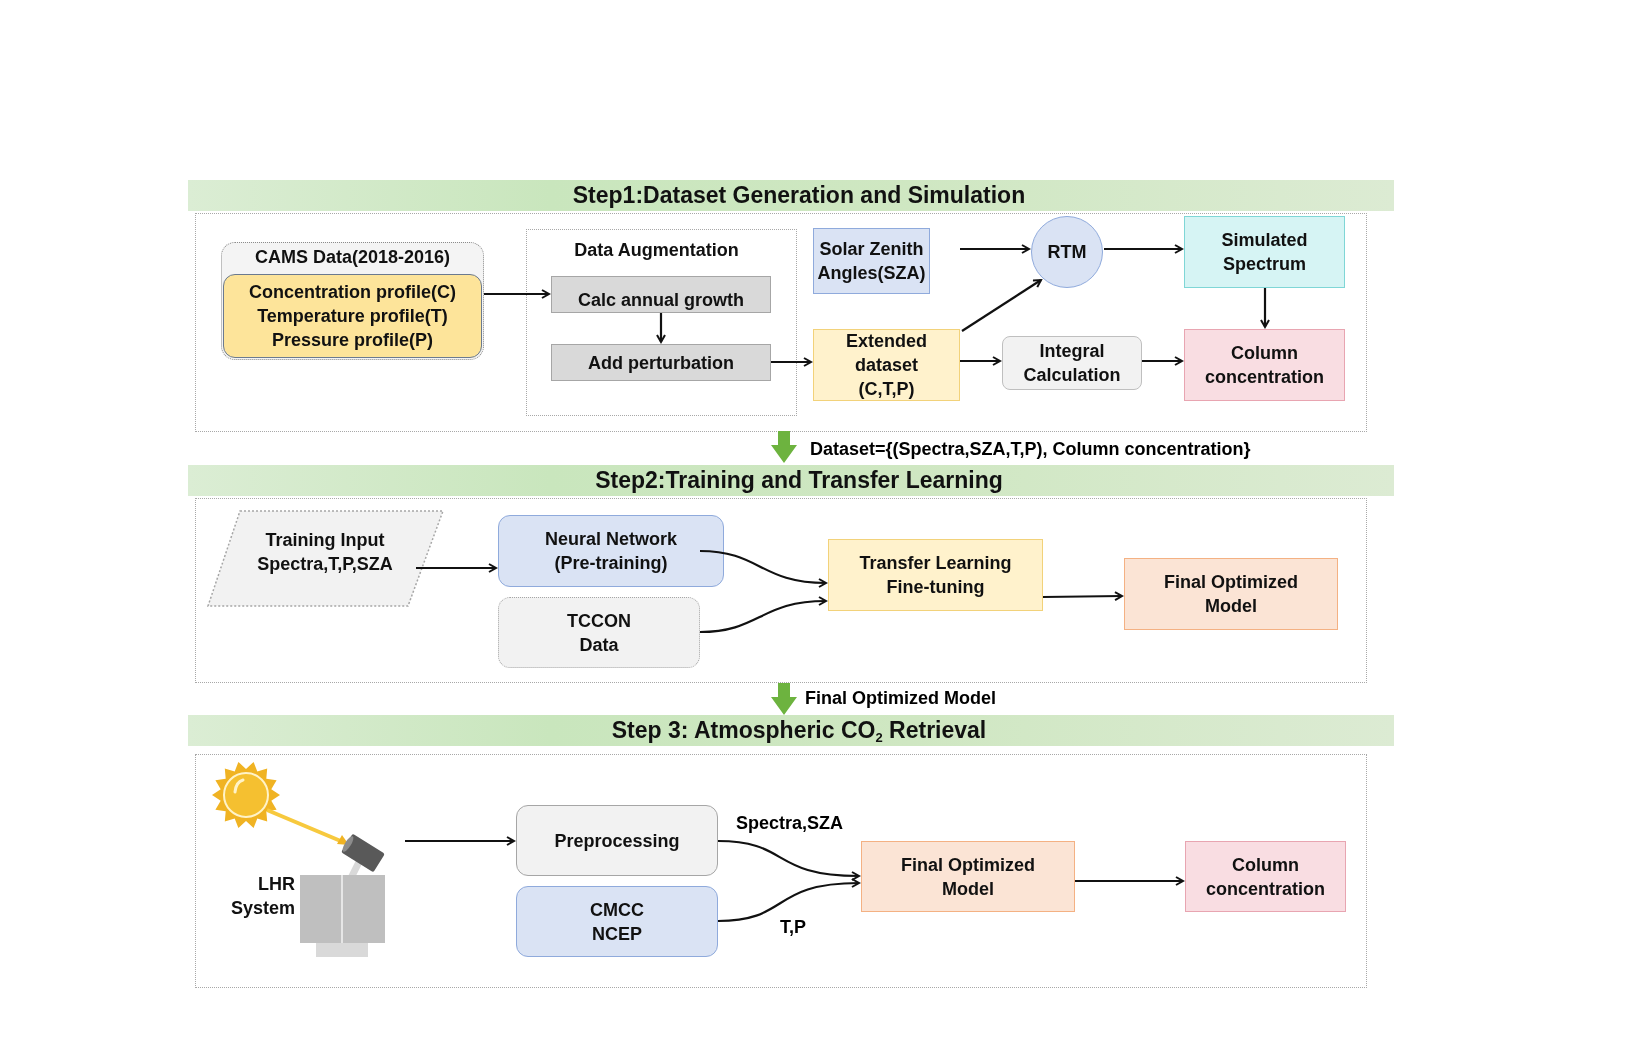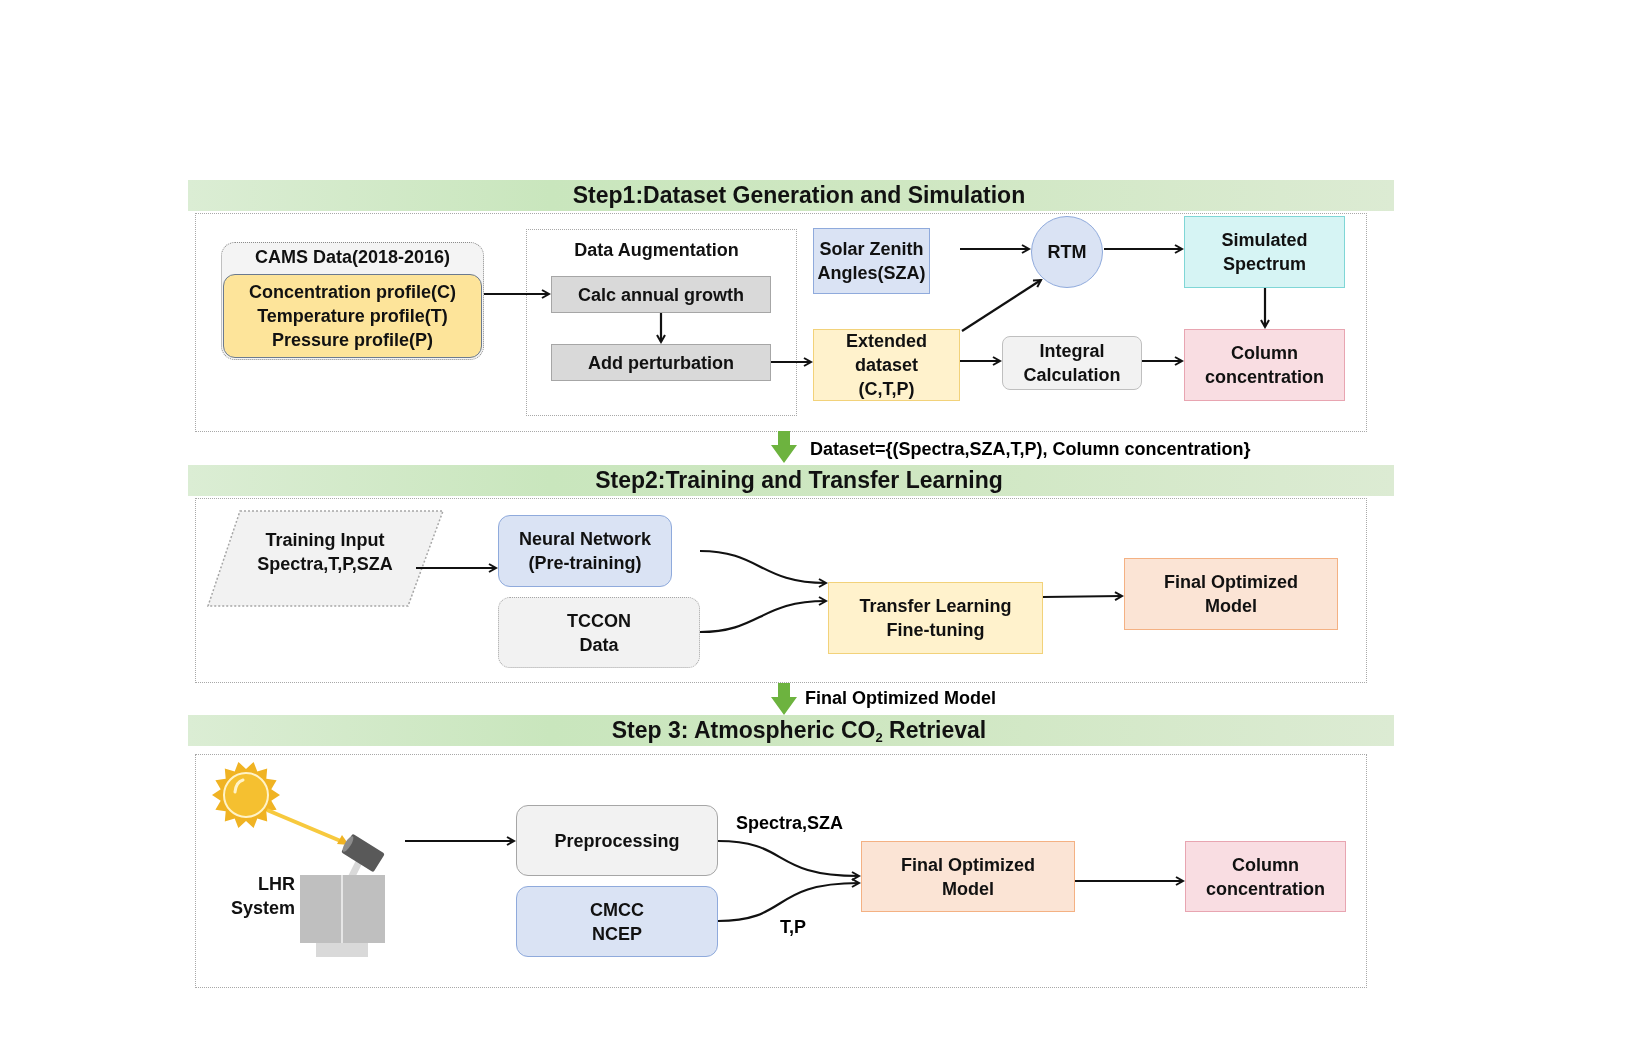--- a/index.html
+++ b/index.html
@@ -30,21 +30,21 @@
 <div class="abs" style="left:221px; top:242px; width:263px; height:118px; border:1.5px dotted #8c8c8c; border-radius:14px; background:#f4f4f4; box-sizing:border-box;"></div>
 <div class="abs" style="left:221px; top:247px; width:263px; text-align:center; font-weight:bold; font-size:18px;">CAMS Data(2018-2016)</div>
 <div class="box" style="left:223px; top:274px; width:259px; height:84px; background:#fde49a; border:1.5px solid #6b7a8f; border-radius:12px;">
   <span>Concentration profile(C)</span>
   <span>Temperature profile(T)</span>
   <span>Pressure profile(P)</span>
 </div>
 
 <div class="panel" style="left:526px; top:229px; width:271px; height:187px;"></div>
 <div class="abs" style="left:526px; top:240px; width:261px; text-align:center; font-weight:bold; font-size:18px;">Data Augmentation</div>
-<div class="box" style="left:551px; top:276px; width:220px; height:37px; background:#d9d9d9; border:1.5px solid #a6a6a6;">
+<div class="box" style="left:551px; top:276px; width:220px; height:37px; background:#d9d9d9; border:1.5px solid #a6a6a6;justify-content:flex-end;">
   <span>Calc annual growth</span>
 </div>
 <div class="box" style="left:551px; top:344px; width:220px; height:37px; background:#d9d9d9; border:1.5px solid #a6a6a6;">
   <span>Add perturbation</span>
 </div>
 
 <div class="box" style="left:813px; top:228px; width:117px; height:66px; background:#dae3f4; border:1.5px solid #8faadc;">
   <span>Solar Zenith</span>
   <span>Angles(SZA)</span>
 </div>
@@ -82,29 +82,29 @@
 <div class="panel" style="left:195px; top:498px; width:1172px; height:185px;"></div>
 
 <svg class="abs" style="left:205px; top:508px;" width="242" height="102">
   <polygon points="35,3 238,3 203,98 3,98" fill="#f2f2f2" stroke="#a6a6a6" stroke-width="1.5" stroke-dasharray="2,2"></polygon>
 </svg>
 <div class="box" style="left:225px; top:525px; width:200px; height:54px;">
   <span>Training Input</span>
   <span>Spectra,T,P,SZA</span>
 </div>
 
-<div class="box" style="left:498px; top:515px; width:174px; height:72px; background:#dae3f4; border:1.5px solid #8faadc; border-radius:12px;">
+<div class="box" style="left:498px; top:515px; width:226px; height:72px; background:#dae3f4; border:1.5px solid #8faadc; border-radius:12px;">
   <span>Neural Network</span>
   <span>(Pre-training)</span>
 </div>
 <div class="box" style="left:498px; top:597px; width:202px; height:71px; background:#f2f2f2; border:1.5px dotted #a6a6a6; border-radius:12px;">
   <span>TCCON</span>
   <span>Data</span>
 </div>
-<div class="box" style="left:828px; top:582px; width:215px; height:72px; background:#fff2cc; border:1.5px solid #f2d27a;">
+<div class="box" style="left:828px; top:539px; width:215px; height:72px; background:#fff2cc; border:1.5px solid #f2d27a;">
   <span>Transfer Learning</span>
   <span>Fine-tuning</span>
 </div>
 <div class="box" style="left:1124px; top:558px; width:214px; height:72px; background:#fbe4d5; border:1.5px solid #f4b183;">
   <span>Final Optimized</span>
   <span>Model</span>
 </div>
 
 <div class="red" style="left:805px; top:688px;">Final Optimized Model</div>
 

